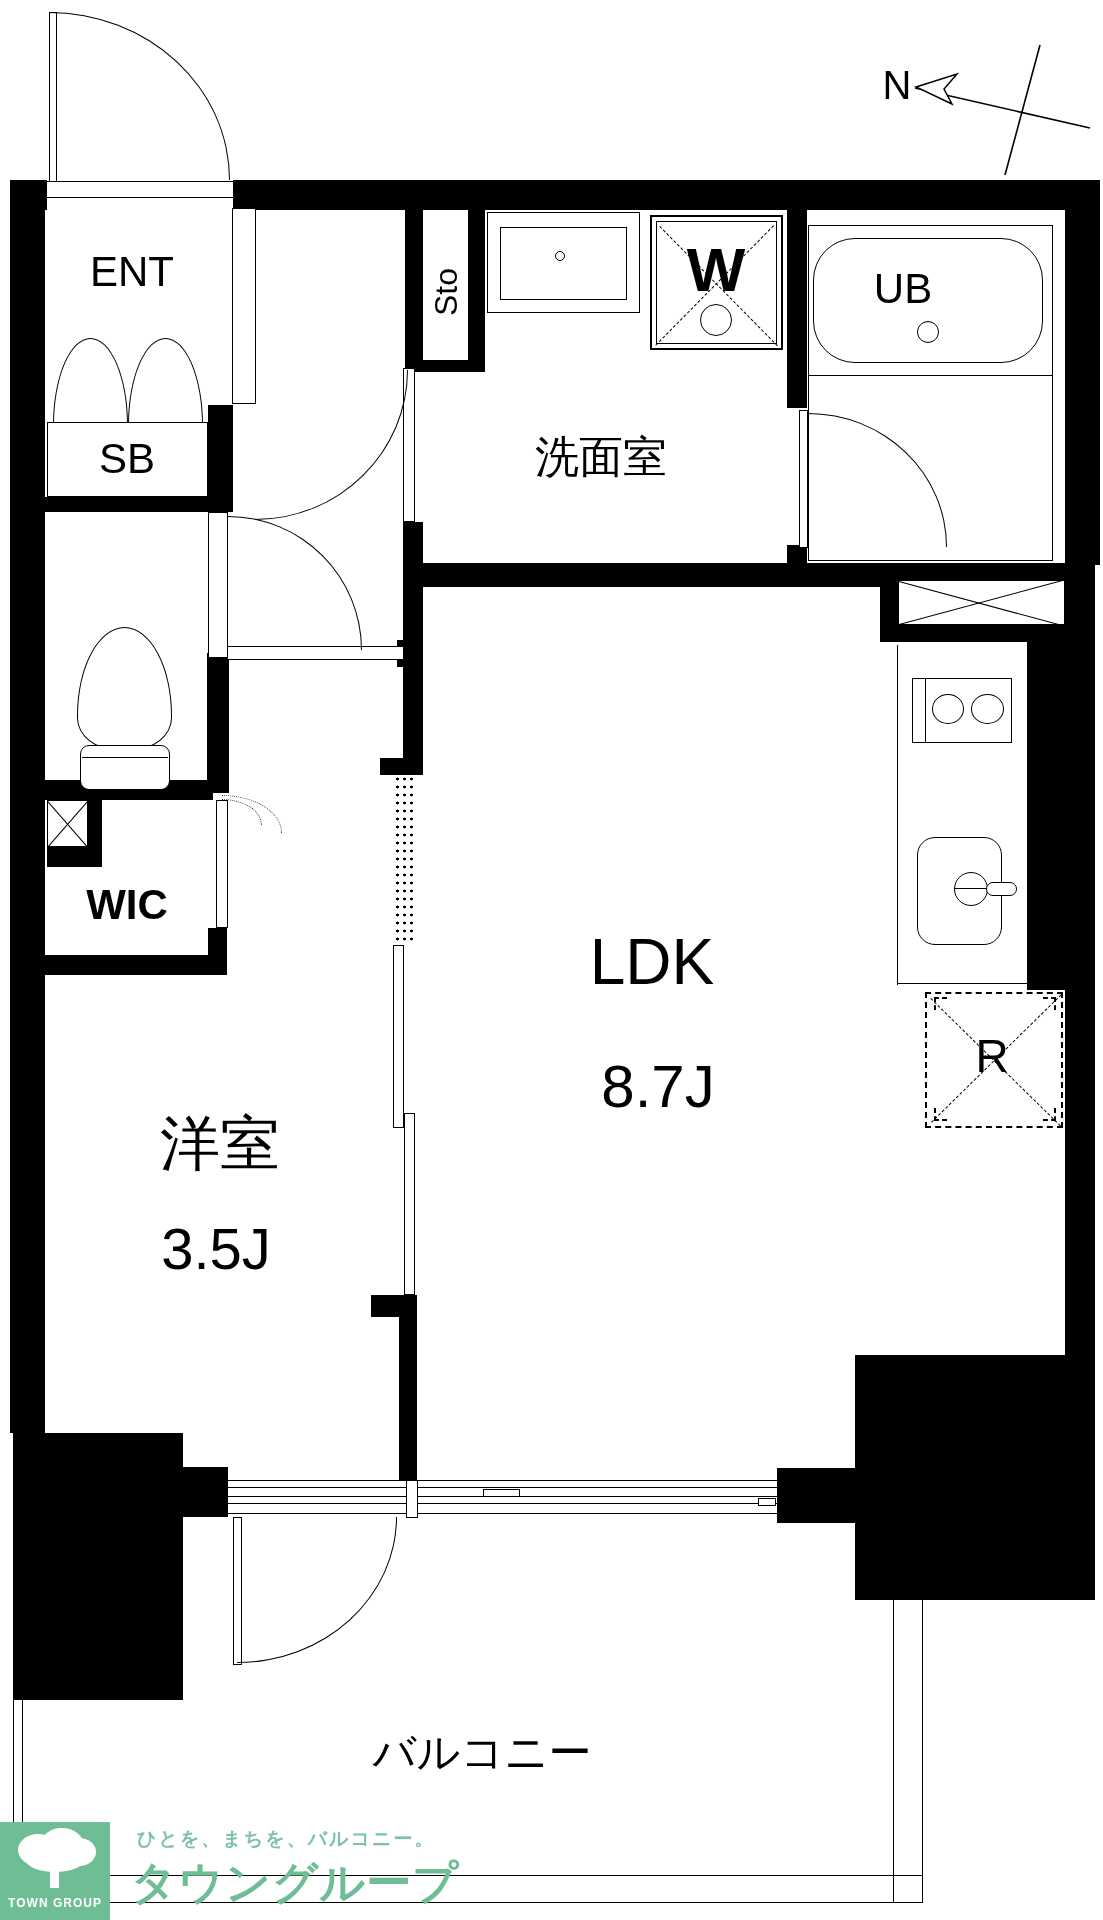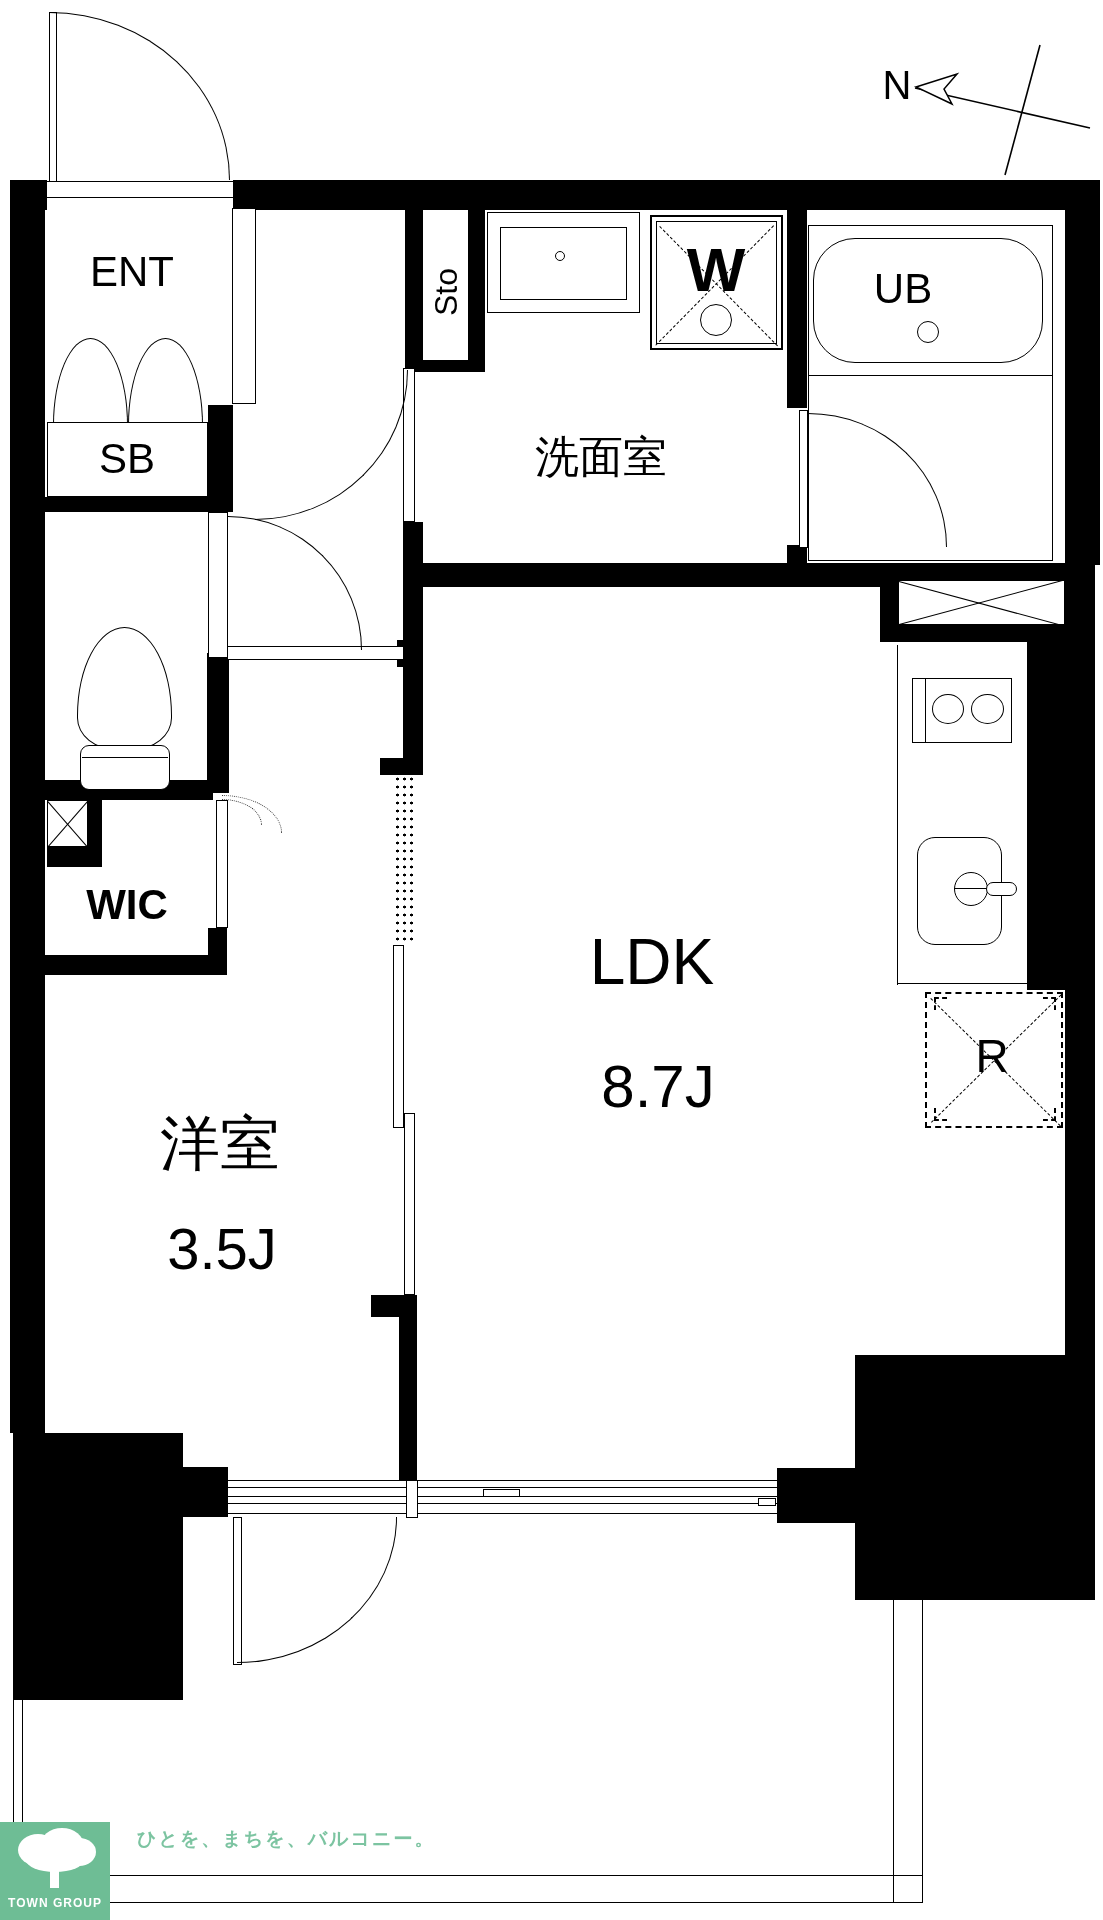--- a/index.html
+++ b/index.html
@@ -169,25 +169,27 @@
   <span class="lbl" style="left:132px;top:272px;font-size:42px">ENT</span>
   <span class="lbl" style="left:127px;top:459px;font-size:42px">SB</span>
   <span class="lblv" style="left:446px;top:292px;font-size:32px">Sto</span>
   <span class="lbl" style="left:601px;top:457px;font-size:44px">洗面室</span>
   <span class="lbl" style="left:716px;top:270px;font-size:62px;font-weight:600">W</span>
   <span class="lbl" style="left:903px;top:289px;font-size:42px">UB</span>
   <span class="lbl" style="left:127px;top:905px;font-size:42px;font-weight:600">WIC</span>
   <span class="lbl" style="left:652px;top:962px;font-size:64px">LDK</span>
   <span class="lbl" style="left:658px;top:1087px;font-size:60px">8.7J</span>
   <span class="lbl" style="left:220px;top:1144px;font-size:60px">洋室</span>
-  <span class="lbl" style="left:222px;top:1249px;font-size:58px">3.5J</span>
+  <span class="lbl" style="left:216px;top:1249px;font-size:58px">3.5J</span>
   <span class="lbl" style="left:992px;top:1056px;font-size:46px;font-weight:500">R</span>
+  <span class="lbl" style="left:482px;top:1752px;font-size:43px">バルコニー</span>
 
   <i class="logoSquare" style="background: rgb(110, 189, 149);"></i>
   <i class="circ white" style="left:18px;top:1834px;width:40px;height:32px;border:none"></i>
   <i class="circ white" style="left:40px;top:1828px;width:44px;height:36px;border:none"></i>
   <i class="circ white" style="left:62px;top:1838px;width:34px;height:28px;border:none"></i>
   <i class="circ white" style="left:26px;top:1848px;width:58px;height:24px;border:none"></i>
   <i class="w white" style="left:50px;top:1866px;width:9px;height:22px;background:#fff"></i>
   <span class="lbl" style="left:55px;top:1903px;font-size:12px;font-weight:bold;color:#fff;letter-spacing:1px">TOWN GROUP</span>
   <span style="position: absolute; left: 137px; top: 1826px; font-size: 19px; letter-spacing: 2px; font-weight: 600; color: rgb(124, 196, 161);">ひとを、まちを、バルコニー。</span>
+  <span style="position: absolute; left: 131px; top: 1853px; font-size: 45px; font-weight: bold; letter-spacing: 1px; color: rgb(110, 189, 149);">タウングループ</span>
 
 </div>
 
 </body></html>

